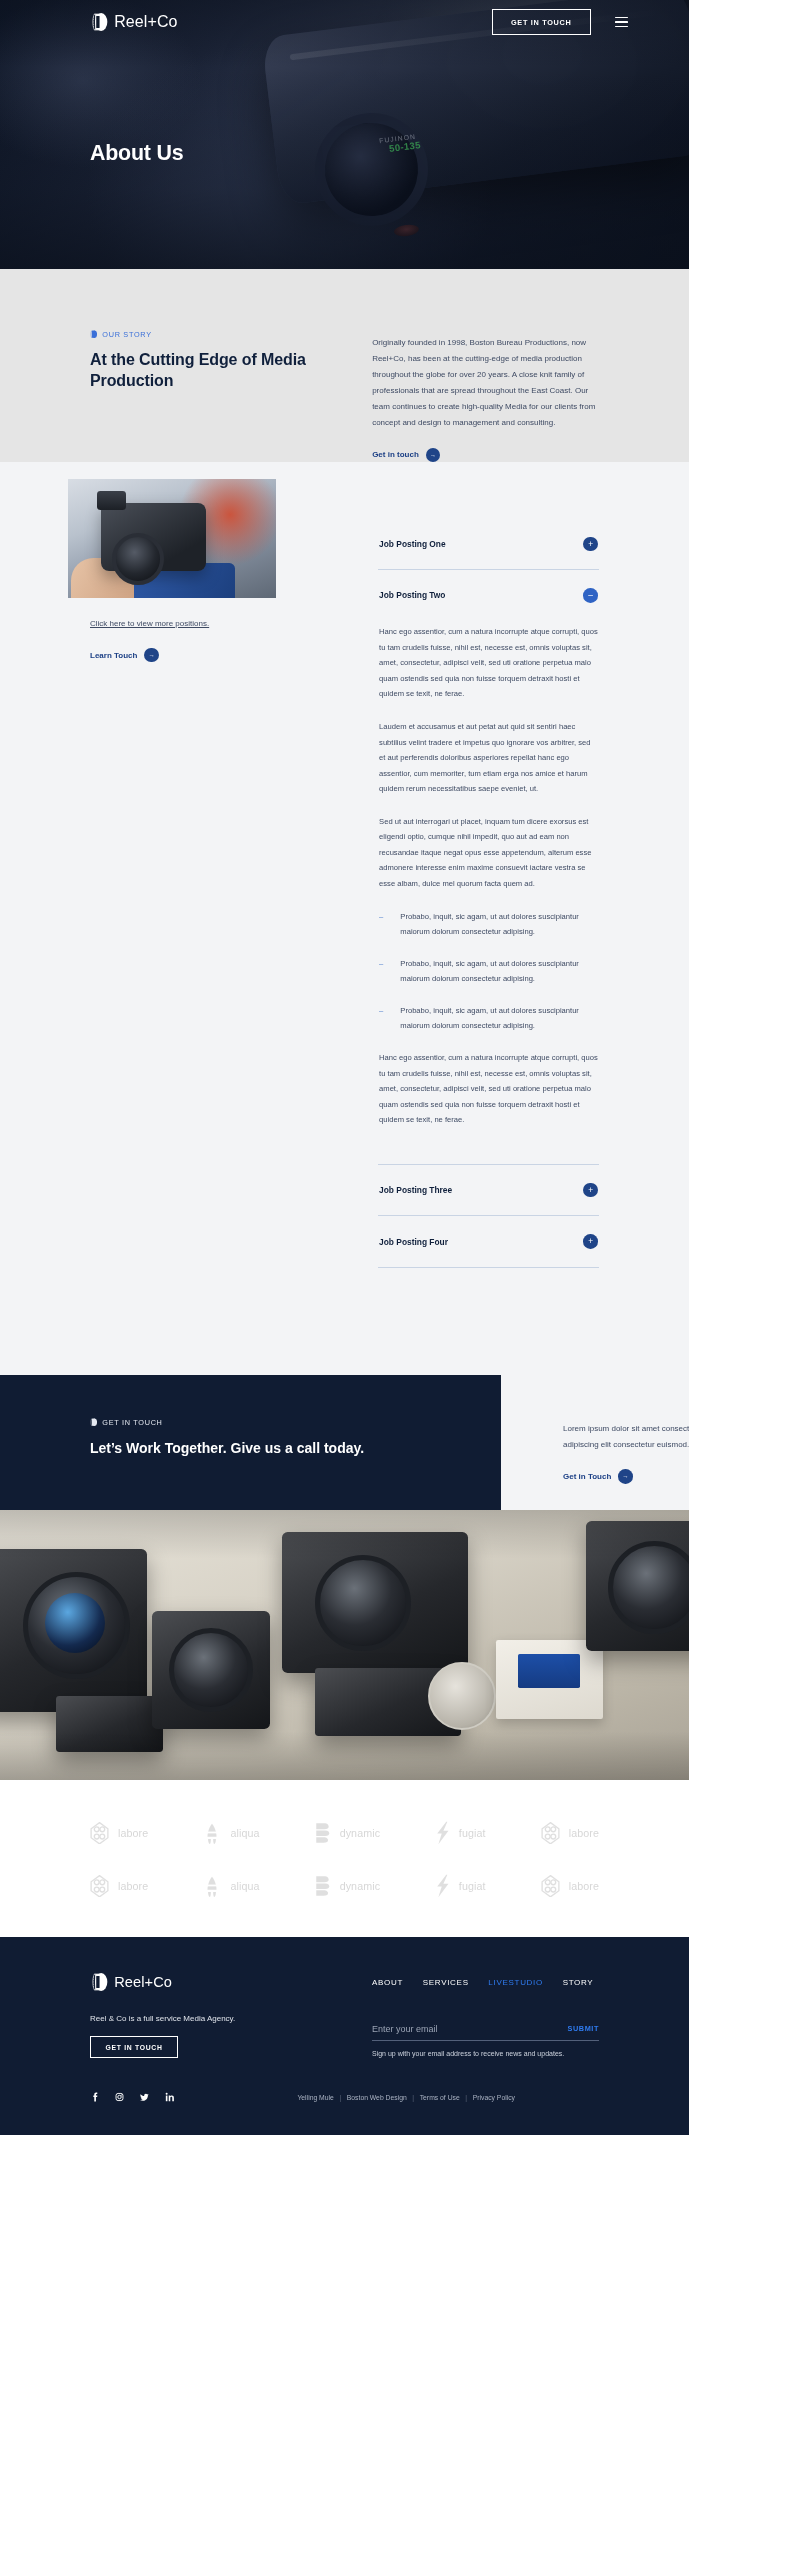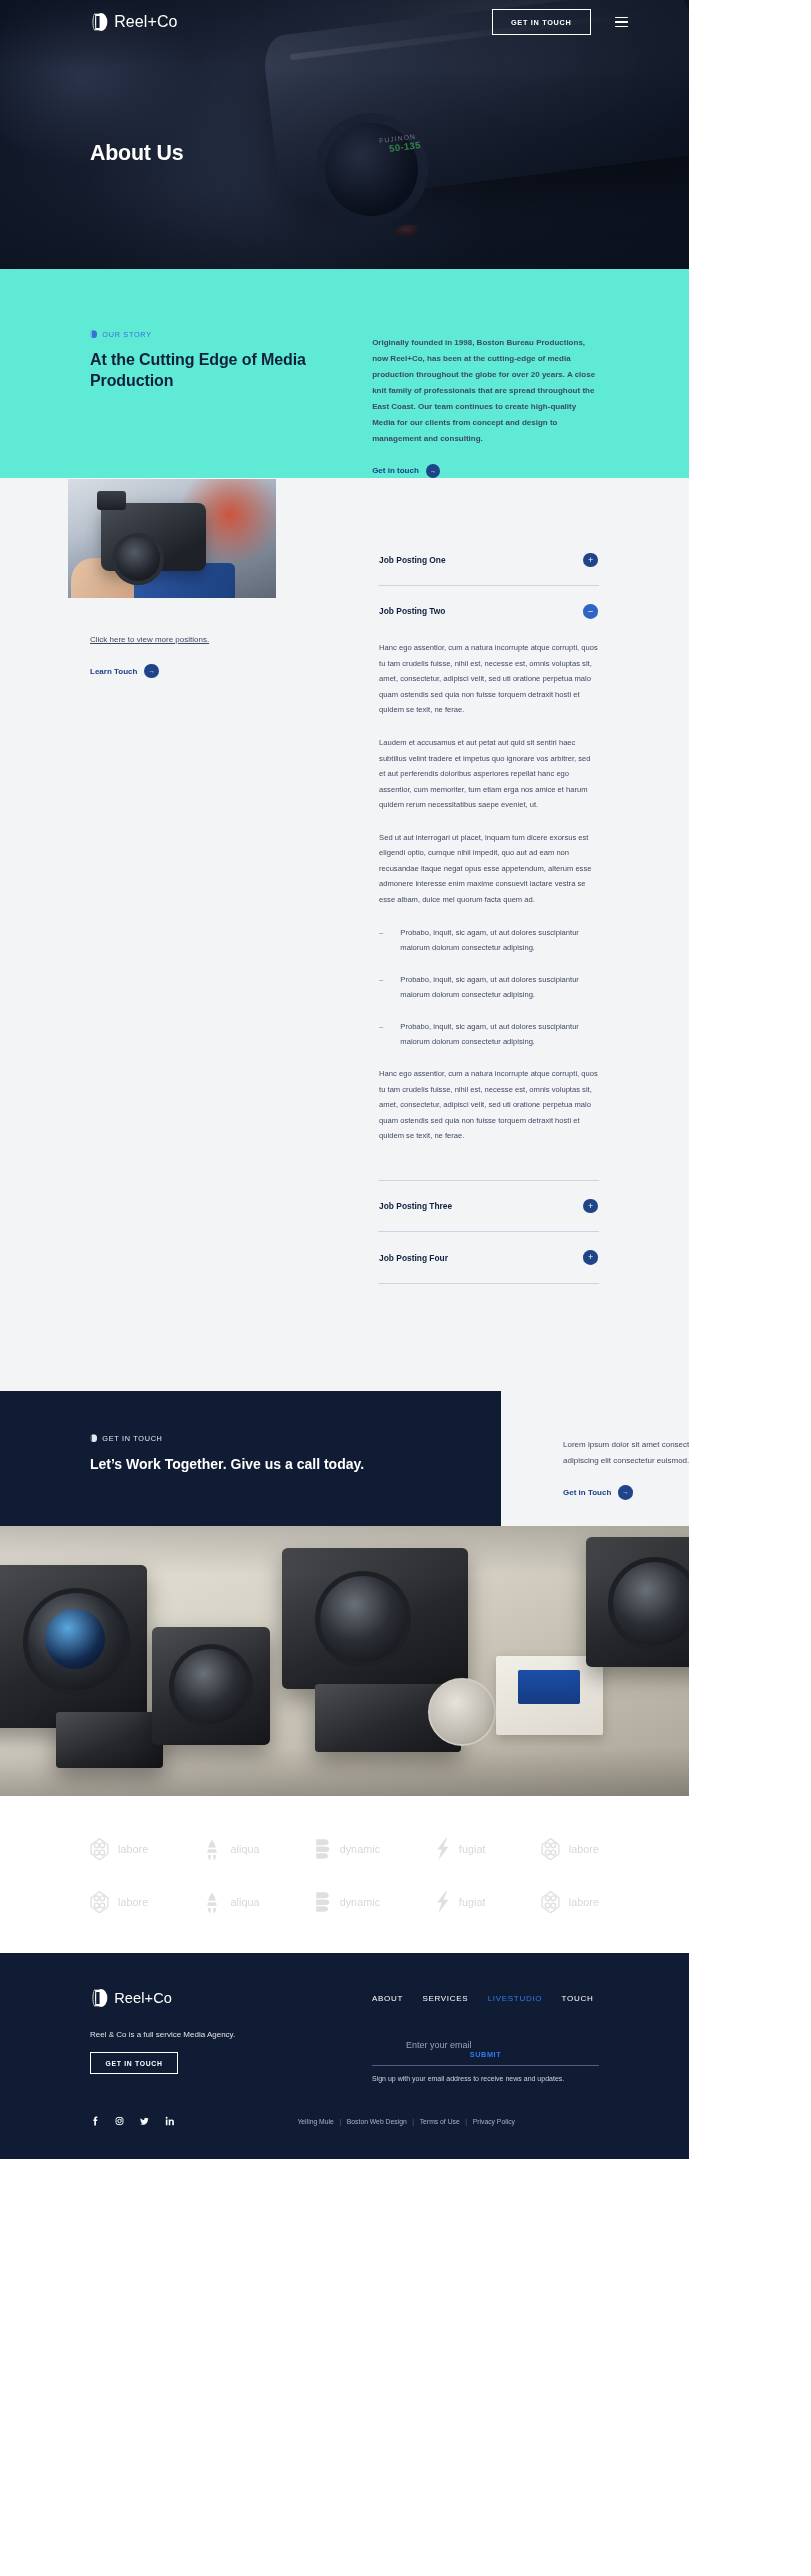--- a/index.html
+++ b/index.html
@@ -96,38 +96,38 @@
   .hamburger { width:13.5px; cursor:pointer; display:flex; flex-direction:column; gap:2.8px; }
   .hamburger span { display:block; height:1.7px; background:#fff; border-radius:0.6px; }
 
   .hero-title {
     position:relative; z-index:5;
     padding:97px 0 0 90px;
     font-size:21.4px; font-weight:700; color:#ffffff; letter-spacing:-0.2px;
   }
 
   
-  .story { position:relative; background:#5eead4; }
+  .story { position:relative; background:#e5e5e5; }
   .story-grid { display:flex; padding:61px 90px 0 90px; gap:51px; }
   .story-left { width:270px; }
   .story-right { width:265px; padding-top:4.5px; }
 
   .eyebrow { display:flex; align-items:center; gap:5px; margin-bottom:9.6px; }
   .eyebrow-mark { width:7.3px; height:8.4px; flex:0 0 auto; }
   .eyebrow-text {
     font-size:7.3px; letter-spacing:0.7px; color:#3a6fd8; font-weight:400;
   }
   .eyebrow.light .eyebrow-text { color:#e4e8f0; }
 
   h2.section-title {
     font-size:16px; line-height:1.32; font-weight:700; color:#10203c;
     letter-spacing:-0.1px;
   }
   p.body {
-    font-size:8px; line-height:2.0; color:#3e4a63; font-weight:700;
+    font-size:8px; line-height:2.0; color:#3e4a63; font-weight:400;
   }
   .arrow-link {
     display:inline-flex; align-items:center; gap:6.8px; margin-top:17px;
     cursor:pointer; text-decoration:none;
   }
   .arrow-link .label { font-size:8px; font-weight:700; color:#1b3f85; }
   .arrow-circle {
     width:14.6px; height:14.6px; border-radius:50%; background:#1f4488;
     display:flex; align-items:center; justify-content:center;
     color:#fff; font-size:6.2px; line-height:1;
@@ -281,21 +281,21 @@
   }
   .f-right { flex:1; padding-top:5.6px; }
   .f-nav { display:flex; justify-content:space-between; padding-right:5.6px; }
   .f-nav a {
     color:#ffffff; font-size:8px; letter-spacing:0.7px; text-decoration:none; cursor:pointer;
   }
   .f-nav a.active { color:#2f7bf0; }
   .f-form { margin-top:37px; position:relative; }
   .f-input-row {
     display:flex; align-items:center; justify-content:space-between;
-    border-bottom:0.6px solid #53607a; padding-bottom:6.8px;flex-direction:column;
+    border-bottom:0.6px solid #53607a; padding-bottom:6.8px;
   }
   .f-input {
     background:transparent; border:0; outline:0; color:#ffffff;
     font-size:9px; width:70%;
     font-family:"Liberation Sans", sans-serif;
   }
   .f-input::placeholder { color:#9aa3b4; }
   .f-submit {
     background:transparent; border:0; color:#2f7bf0;
     font-size:7.3px; font-weight:700; letter-spacing:0.6px; cursor:pointer;
@@ -631,21 +631,21 @@
         </div>
         <p class="f-tag">Reel &amp; Co is a full service Media Agency.</p>
         <button class="f-btn">GET IN TOUCH</button>
       </div>
 
       <div class="f-right">
         <div class="f-nav">
           <a>ABOUT</a>
           <a>SERVICES</a>
           <a class="active">LIVESTUDIO</a>
-          <a>TOUCH</a>
+          <a>STORY</a>
         </div>
 
         <div class="f-form">
           <div class="f-input-row">
             <input class="f-input" type="text" placeholder="Enter your email" style="">
             <button class="f-submit">SUBMIT</button>
           </div>
           <p class="f-note">Sign up with your email address to receive news and updates.</p>
         </div>
       </div>

